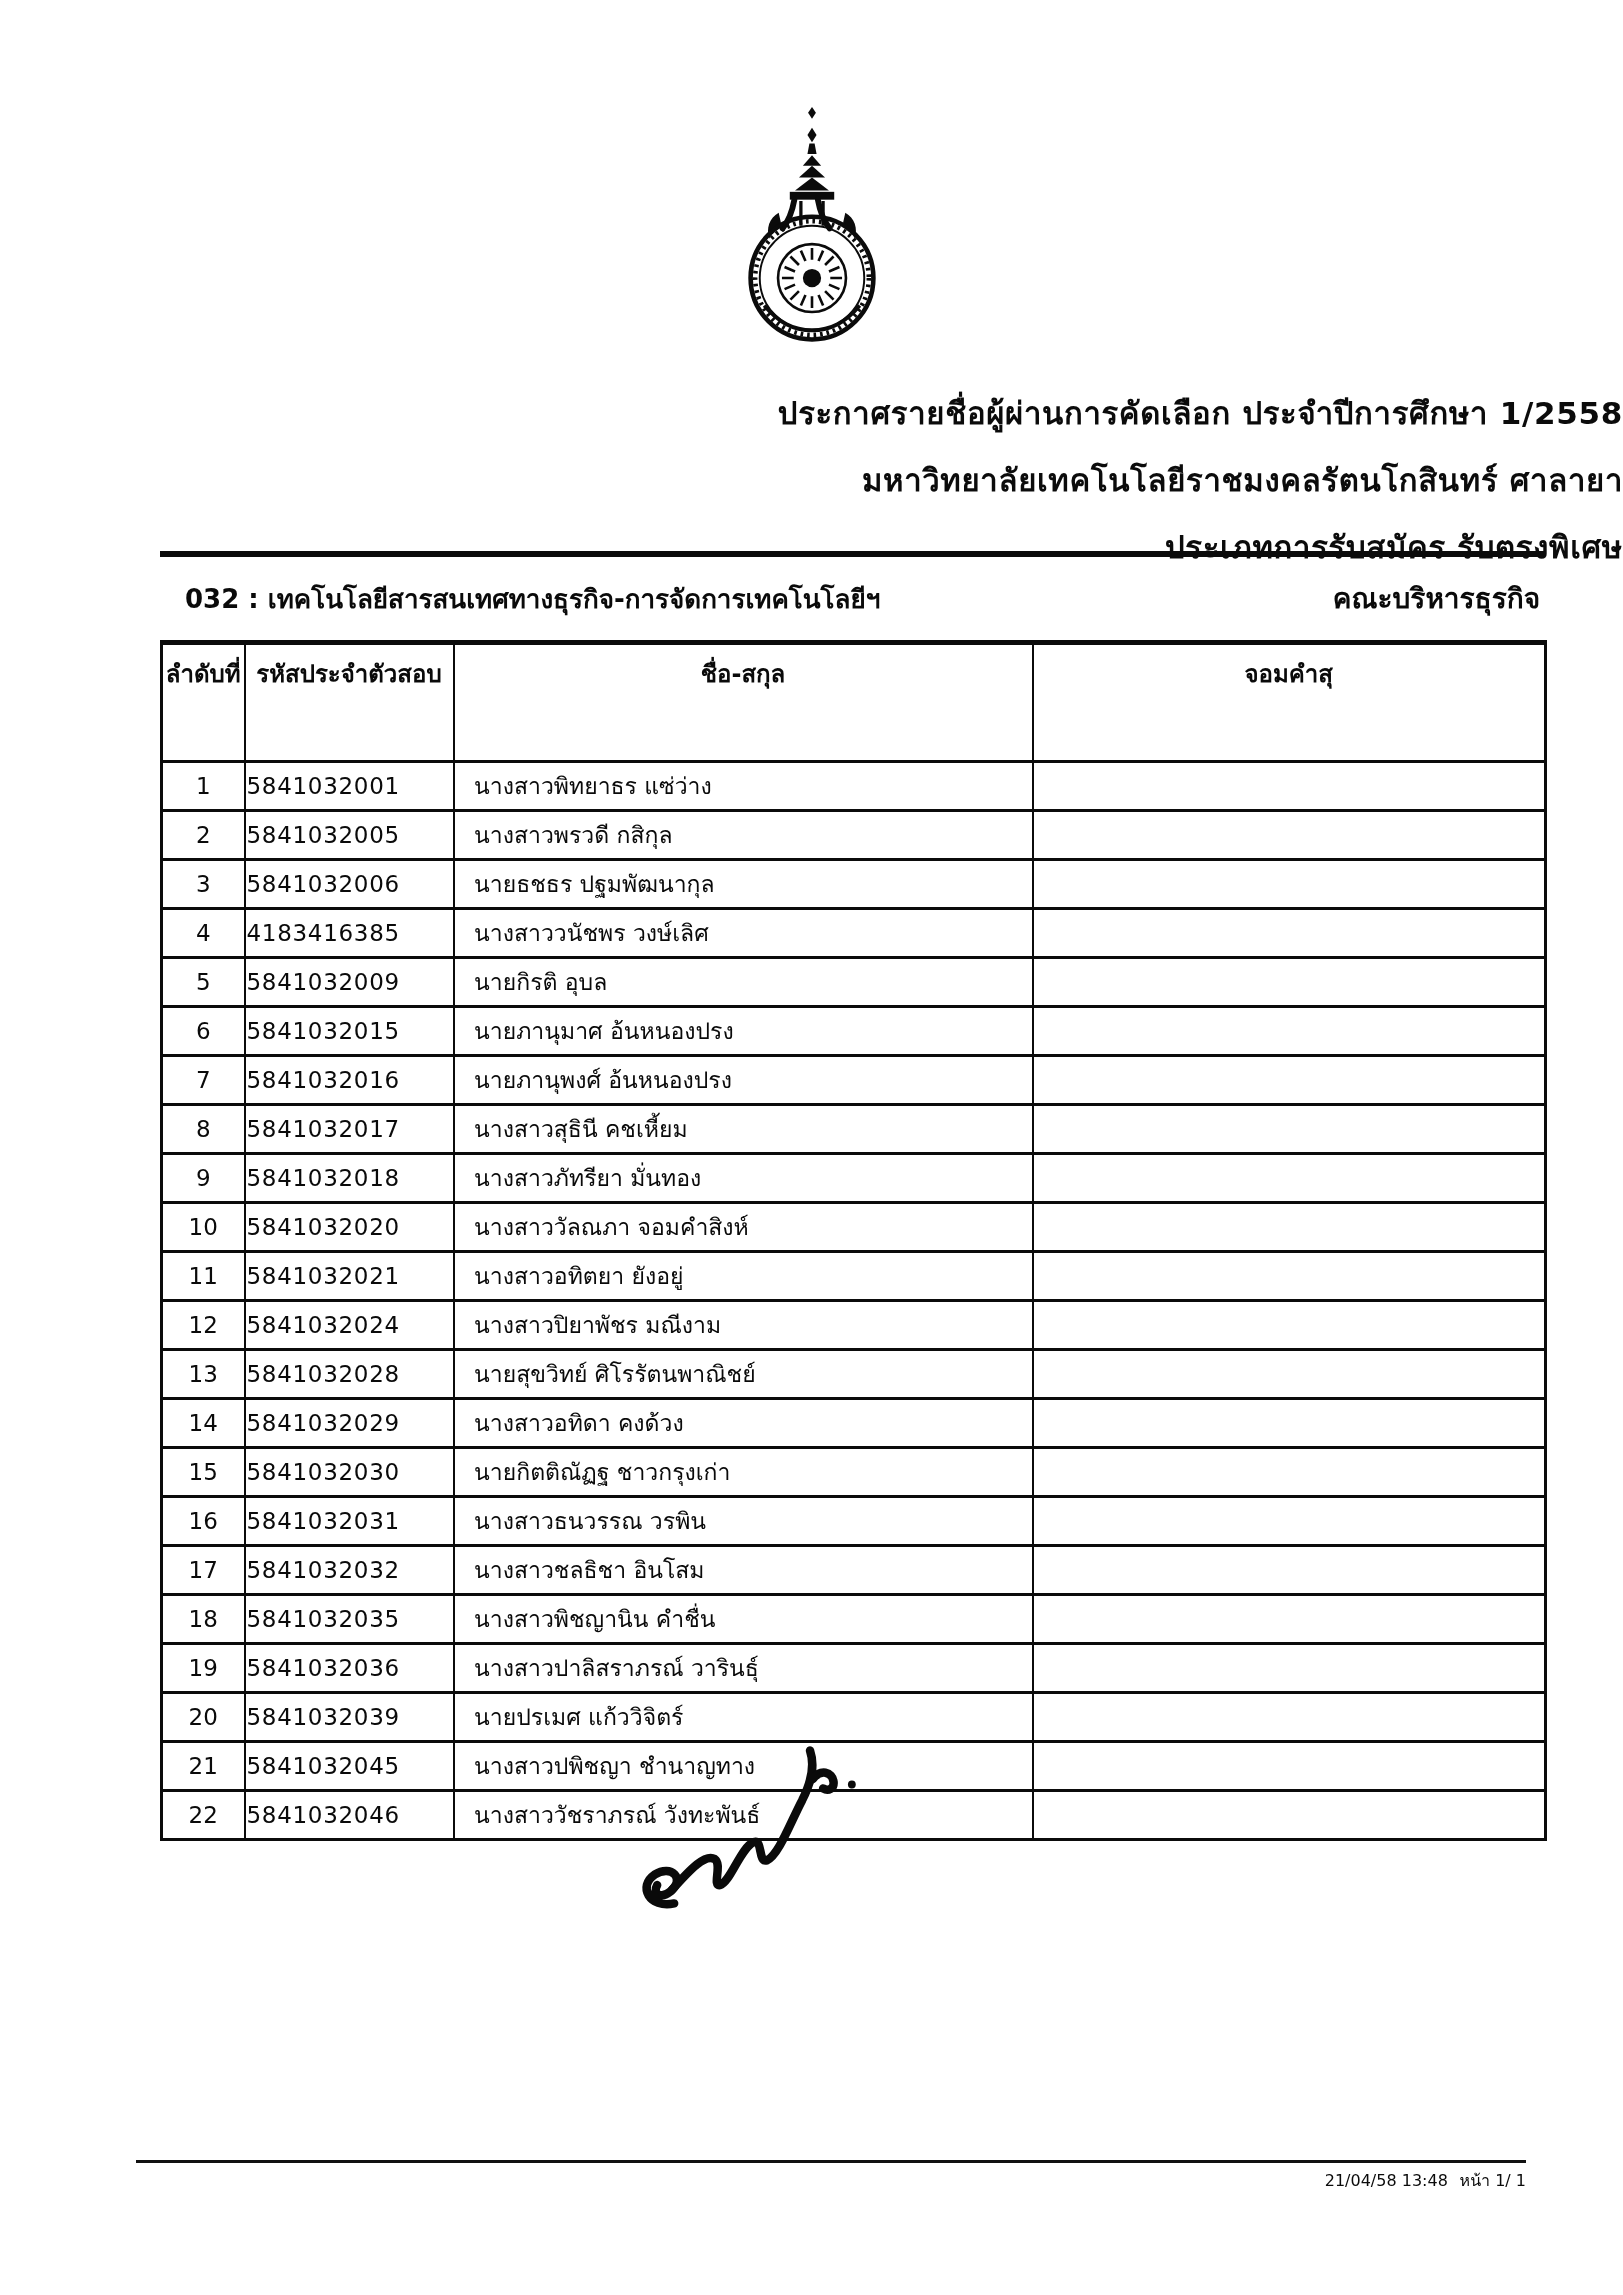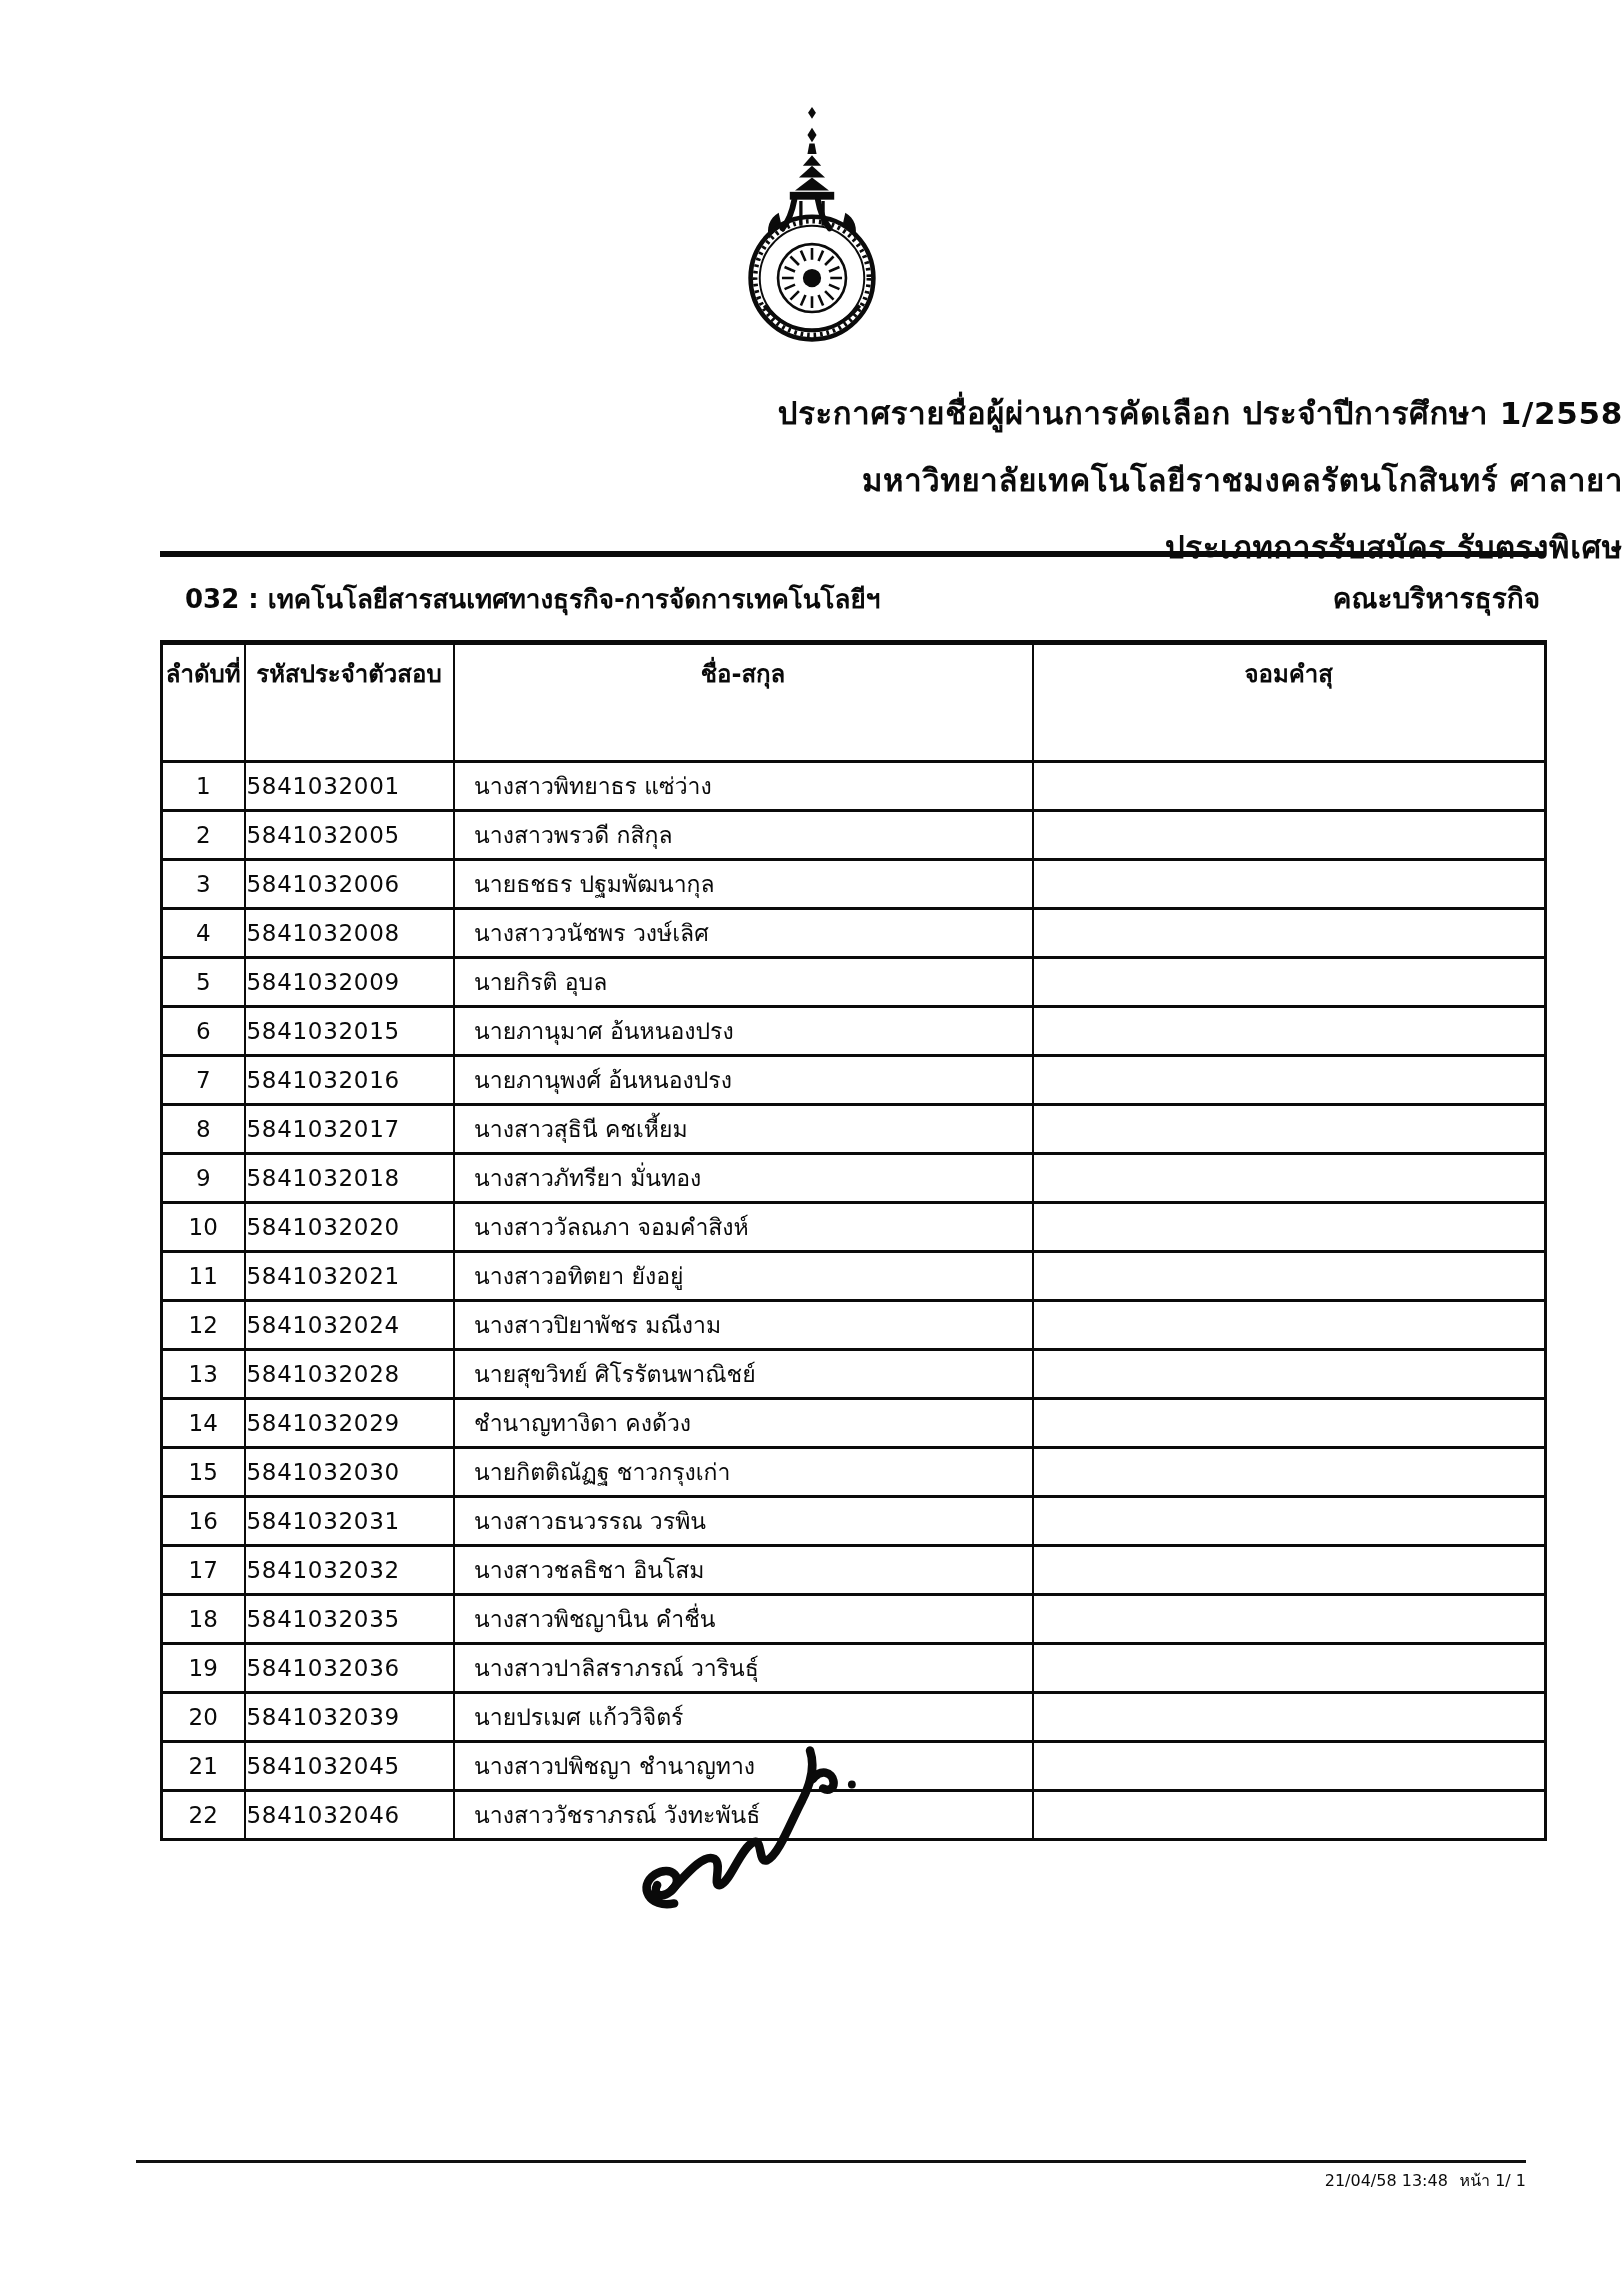--- a/index.html
+++ b/index.html
@@ -168,21 +168,21 @@
       <td class="cell-remark"></td>
     </tr>
         <tr>
       <td class="cell-no">3</td>
       <td class="cell-id">5841032006</td>
       <td class="cell-name">นายธชธร ปฐมพัฒนากุล</td>
       <td class="cell-remark"></td>
     </tr>
         <tr>
       <td class="cell-no">4</td>
-      <td class="cell-id">5841032008</td>
+      <td class="cell-id">4183416385</td>
       <td class="cell-name">นางสาววนัชพร วงษ์เลิศ</td>
       <td class="cell-remark"></td>
     </tr>
         <tr>
       <td class="cell-no">5</td>
       <td class="cell-id">5841032009</td>
       <td class="cell-name">นายกิรติ อุบล</td>
       <td class="cell-remark"></td>
     </tr>
         <tr>
@@ -229,21 +229,21 @@
     </tr>
         <tr>
       <td class="cell-no">13</td>
       <td class="cell-id">5841032028</td>
       <td class="cell-name">นายสุขวิทย์ ศิโรรัตนพาณิชย์</td>
       <td class="cell-remark"></td>
     </tr>
         <tr>
       <td class="cell-no">14</td>
       <td class="cell-id">5841032029</td>
-      <td class="cell-name">ชำนาญทางิดา คงด้วง</td>
+      <td class="cell-name">นางสาวอทิดา คงด้วง</td>
       <td class="cell-remark"></td>
     </tr>
         <tr>
       <td class="cell-no">15</td>
       <td class="cell-id">5841032030</td>
       <td class="cell-name">นายกิตติณัฏฐ ชาวกรุงเก่า</td>
       <td class="cell-remark"></td>
     </tr>
         <tr>
       <td class="cell-no">16</td>

